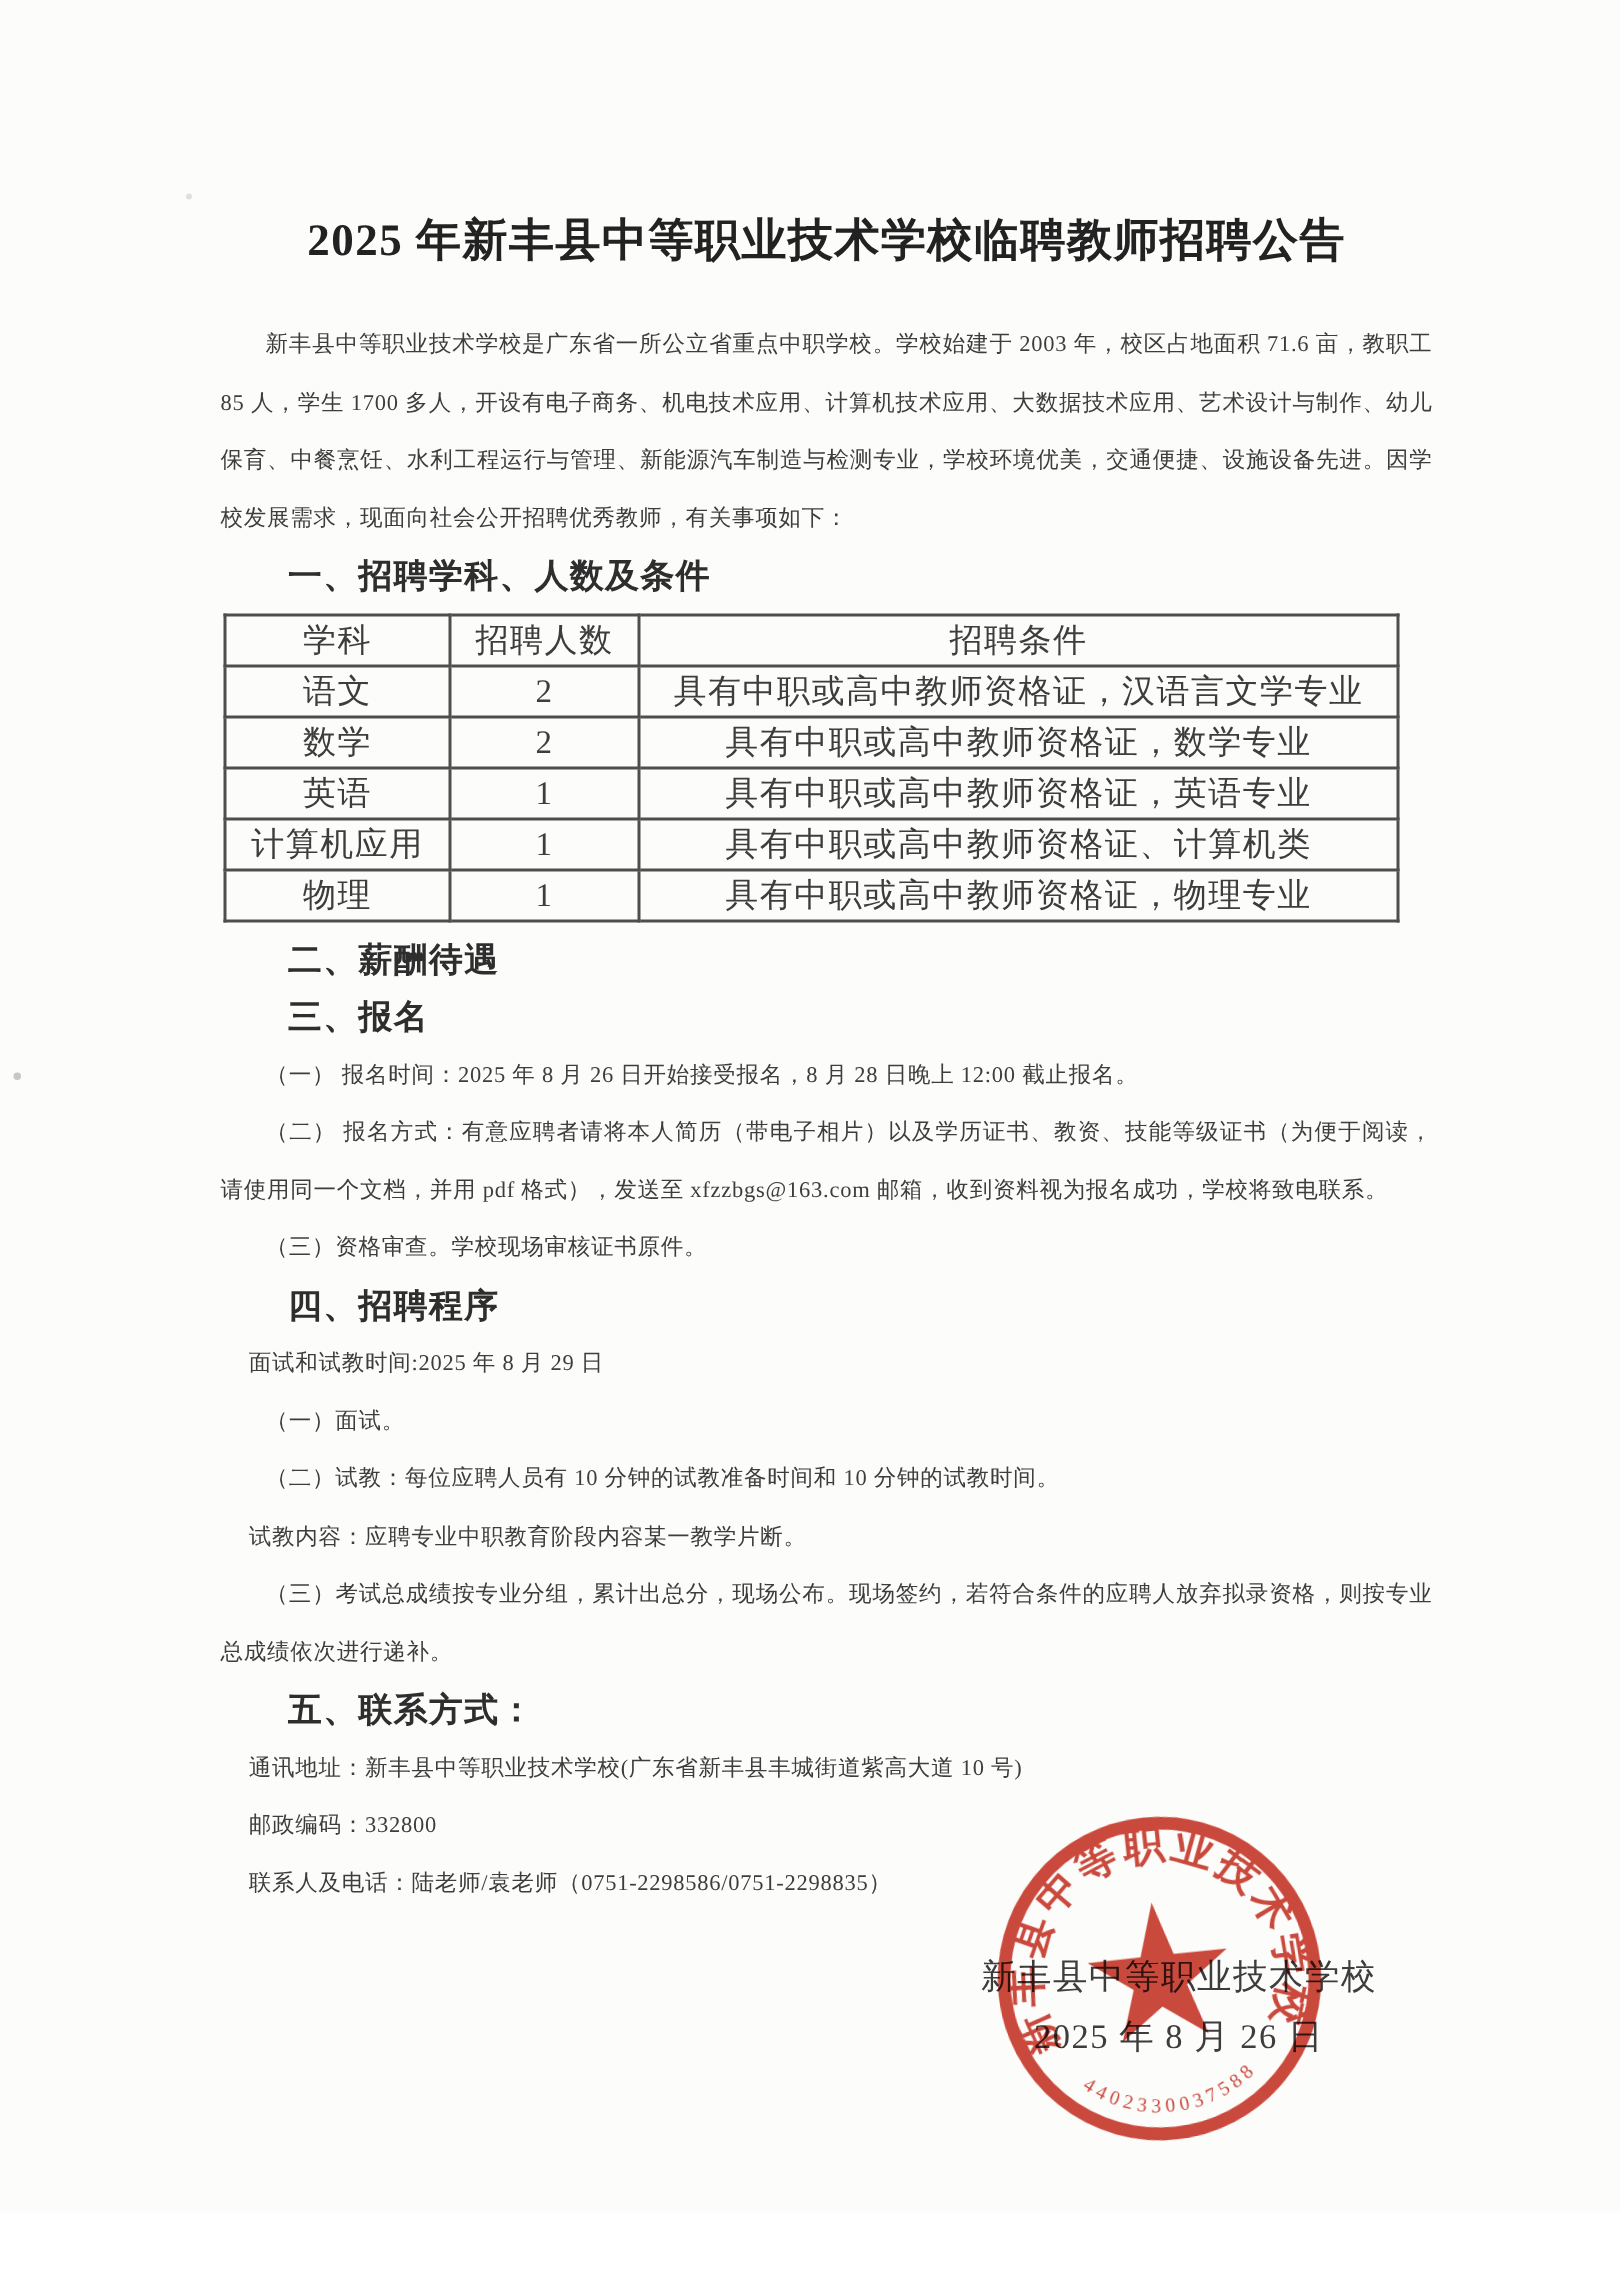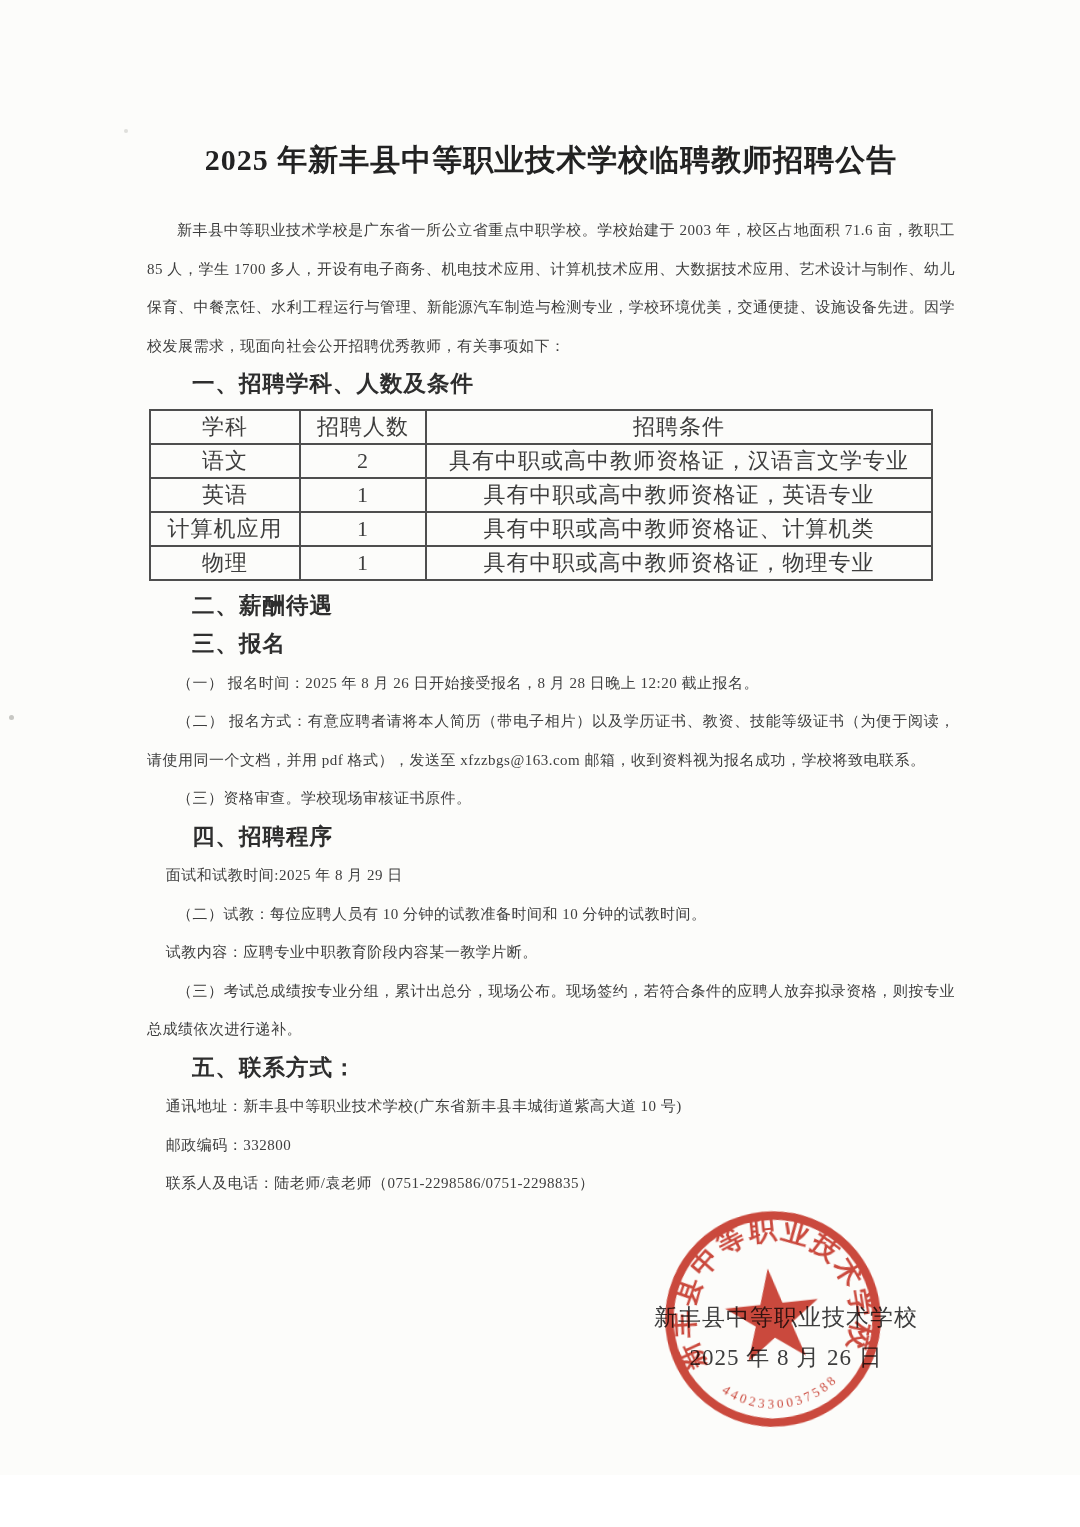--- a/index.html
+++ b/index.html
@@ -91,46 +91,52 @@
           <th>招聘条件</th>
         </tr>
       </thead>
       <tbody>
         <tr>
           <td>语文</td>
           <td>2</td>
           <td>具有中职或高中教师资格证，汉语言文学专业</td>
         </tr>
         <tr>
+          <td>数学</td>
+          <td>2</td>
+          <td>具有中职或高中教师资格证，数学专业</td>
+        </tr>
+        <tr>
           <td>英语</td>
           <td>1</td>
           <td>具有中职或高中教师资格证，英语专业</td>
         </tr>
         <tr>
           <td>计算机应用</td>
           <td>1</td>
           <td>具有中职或高中教师资格证、计算机类</td>
         </tr>
         <tr>
           <td>物理</td>
           <td>1</td>
           <td>具有中职或高中教师资格证，物理专业</td>
         </tr>
       </tbody>
     </table>
 
     <p class="sec-heading">二、薪酬待遇</p>
 
     <p class="sec-heading">三、报名</p>
-    <p class="body-line ind2">（一） 报名时间：2025 年 8 月 26 日开始接受报名，8 月 28 日晚上 12:20 截止报名。</p>
+    <p class="body-line ind2">（一） 报名时间：2025 年 8 月 26 日开始接受报名，8 月 28 日晚上 12:00 截止报名。</p>
     <p class="body-line ind2">（二） 报名方式：有意应聘者请将本人简历（带电子相片）以及学历证书、教资、技能等级证书（为便于阅读，请使用同一个文档，并用 pdf 格式），发送至 xfzzbgs@163.com 邮箱，收到资料视为报名成功，学校将致电联系。</p>
     <p class="body-line ind2">（三）资格审查。学校现场审核证书原件。</p>
 
     <p class="sec-heading">四、招聘程序</p>
     <p class="body-line ind1">面试和试教时间:2025 年 8 月 29 日</p>
+    <p class="body-line ind2">（一）面试。</p>
     <p class="body-line ind2">（二）试教：每位应聘人员有 10 分钟的试教准备时间和 10 分钟的试教时间。</p>
     <p class="body-line ind1">试教内容：应聘专业中职教育阶段内容某一教学片断。</p>
     <p class="body-line ind2">（三）考试总成绩按专业分组，累计出总分，现场公布。现场签约，若符合条件的应聘人放弃拟录资格，则按专业总成绩依次进行递补。</p>
 
     <p class="sec-heading">五、联系方式：</p>
     <p class="body-line ind1">通讯地址：新丰县中等职业技术学校(广东省新丰县丰城街道紫高大道 10 号)</p>
     <p class="body-line ind1">邮政编码：332800</p>
     <p class="body-line ind1">联系人及电话：陆老师/袁老师（0751-2298586/0751-2298835）</p>
 
   </div>

